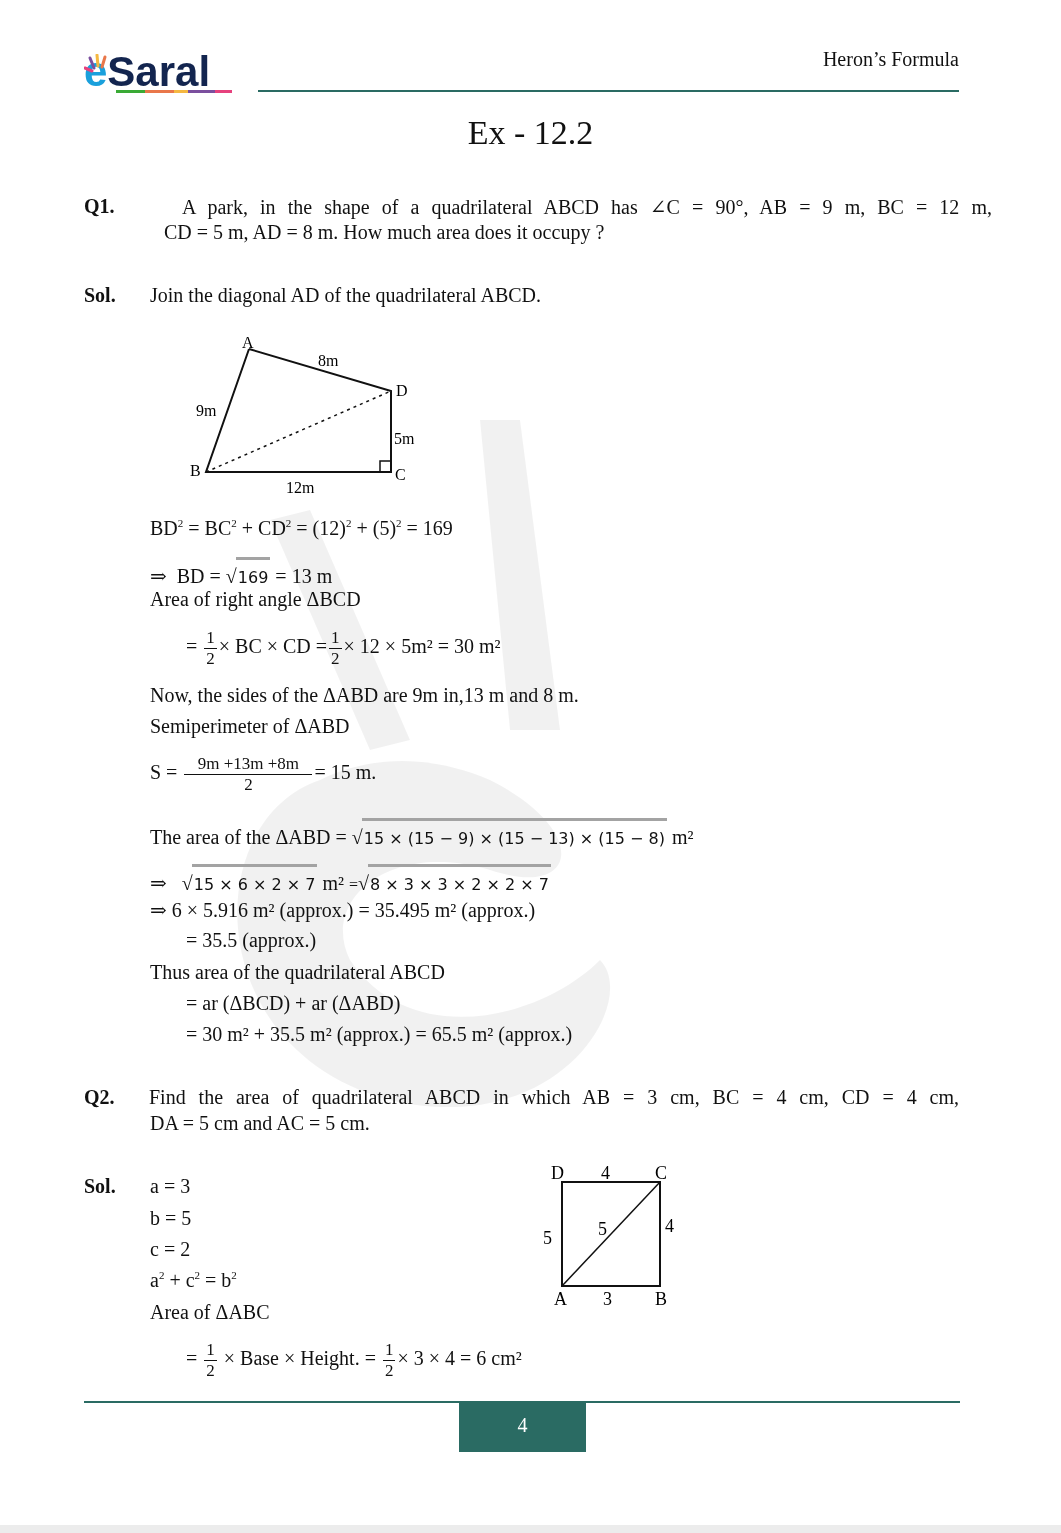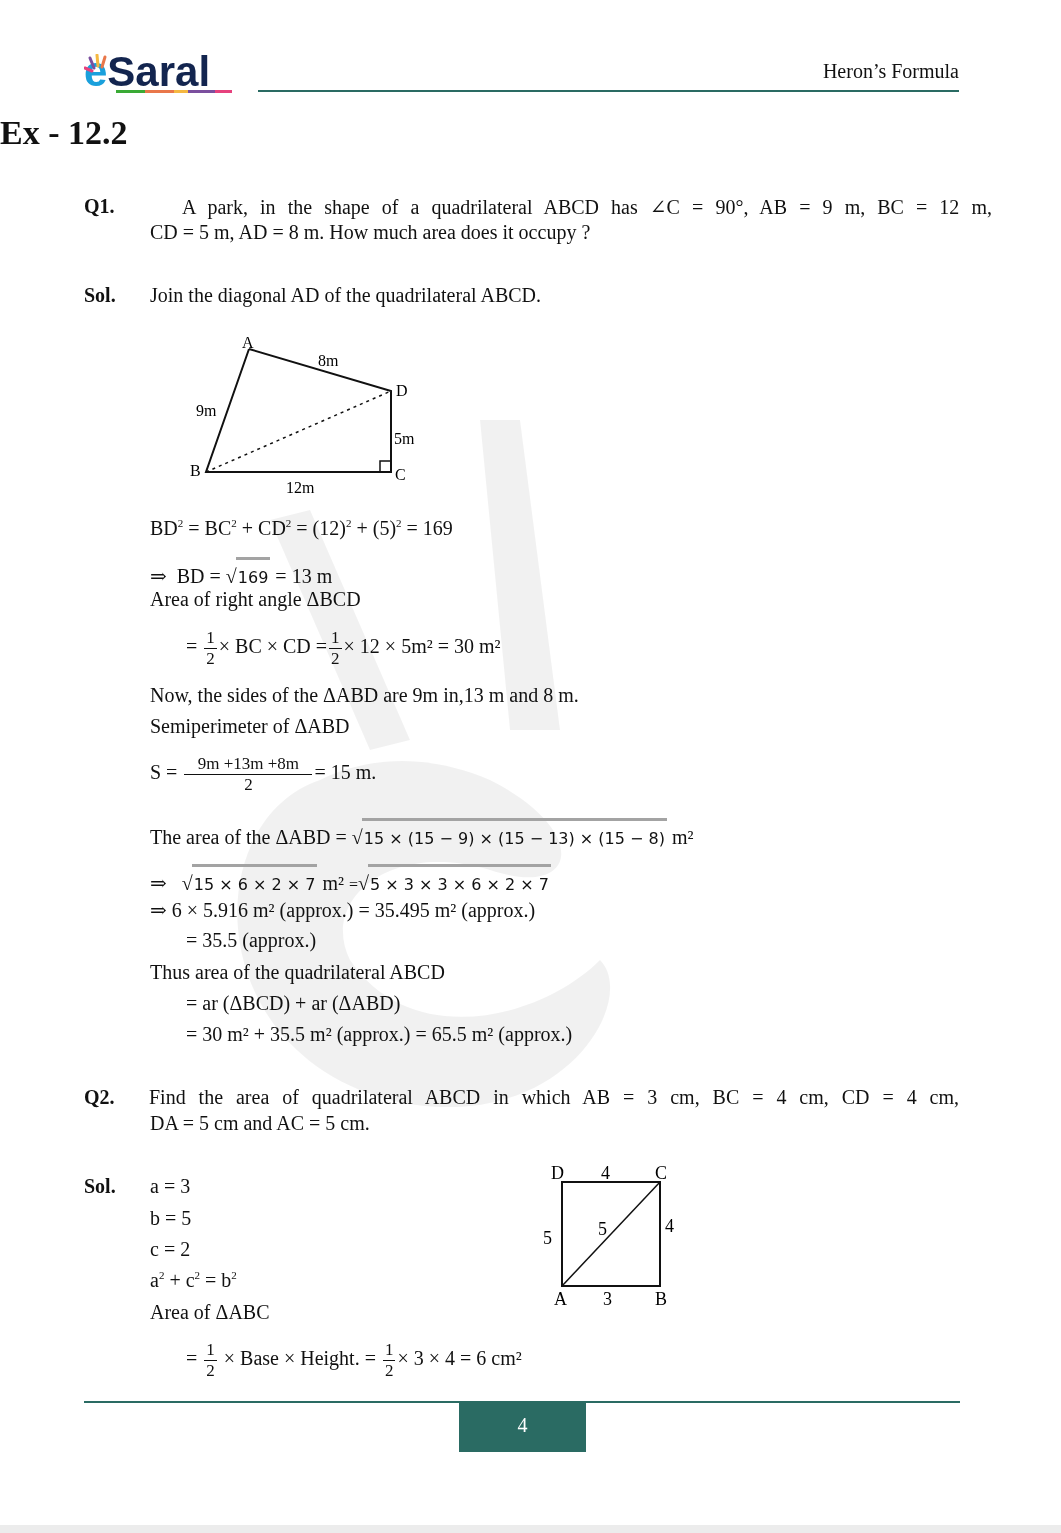--- a/index.html
+++ b/index.html
@@ -4,22 +4,22 @@
 <style>
   html,body{margin:0;padding:0;}
   body{width:1061px;height:1533px;background:#fff;position:relative;overflow:hidden;
        font-family:"Liberation Serif","DejaVu Serif",serif;color:#111;}
   .abs{position:absolute;}
   .t{font-size:20px;white-space:nowrap;}
   .logo{left:84px;top:48px;font-family:"Liberation Sans","DejaVu Sans",sans-serif;font-size:42px;font-weight:bold;color:#13254f;letter-spacing:0px;}
   .logo .e{color:#1aa0dc;}
   .logo-bar{left:116px;top:90px;width:116px;height:3px;background:linear-gradient(90deg,#3aaa35 0 25%,#e9774a 25% 50%,#f5b841 50% 62%,#7b4f9e 62% 85%,#e6417d 85% 100%);}
   .hdr-line{left:258px;top:90px;width:701px;height:2px;background:#2a6b63;}
-  .hdr-title{right:102px;top:60px;font-size:20px;}
-  .ex{left:0;width:1061px;top:114px;font-size:34px;font-weight:bold;}
+  .hdr-title{right:102px;top:48px;font-size:20px;}
+  .ex{left:0;width:1061px;top:114px;text-align:center;font-size:34px;font-weight:normal;}
   .lbl{font-weight:bold;font-size:20px;}
   .frac{display:inline-block;vertical-align:middle;text-align:center;font-size:17px;line-height:20px;margin:0 2px;}
   .frac .n{display:block;border-bottom:1px solid #111;padding:0 2px;}
   .frac .d{display:block;}
   sup{font-size:11px;vertical-align:8px;}
   .rad{display:inline-block;border-top:3px solid #a3a3a3;font-family:"DejaVu Sans",sans-serif;font-size:16px;padding:8px 2px;margin-left:-1px;line-height:19px;}
   .sq{font-size:20px;}
   .foot-line{left:84px;top:1401px;width:876px;height:2px;background:#2a6b63;}
   .pg{left:459px;top:1403px;width:127px;height:49px;background:#2a6b63;color:#fff;font-size:20px;text-align:center;line-height:44px;}
   .bottom-bar{left:0;top:1525px;width:1061px;height:8px;background:#ececec;}
@@ -42,21 +42,21 @@
   <line x1="1" y1="14" x2="8" y2="17" stroke="#e6417d" stroke-width="3" stroke-linecap="round"></line>
 </svg>
 <div class="abs logo-bar"></div>
 <div class="abs hdr-line"></div>
 <div class="abs t hdr-title">Heron’s Formula</div>
 
 <div class="abs ex">Ex - 12.2</div>
 
 <div class="abs lbl" style="left:84px;top:195px">Q1.</div>
 <div class="abs t" style="left:150px;top:195px;width:810px;text-align:justify;text-align-last:justify;margin-left:32px;">A park, in the shape of a quadrilateral ABCD has ∠C = 90°, AB = 9 m, BC = 12 m,</div>
-<div class="abs t" style="left:150px;top:221px">CD = 5 m, AD = 8 m. How much area does it occupy ?</div>
+<div class="abs t" style="left:164px;top:221px">CD = 5 m, AD = 8 m. How much area does it occupy ?</div>
 
 <div class="abs lbl" style="left:84px;top:284px">Sol.</div>
 <div class="abs t" style="left:150px;top:284px">Join the diagonal AD of the quadrilateral ABCD.</div>
 
 <svg class="abs" style="left:180px;top:330px" width="260" height="170">
   <polyline points="69,19 26,142 211,142 211,61 69,19" fill="none" stroke="#111" stroke-width="2"></polyline>
   <line x1="26" y1="142" x2="211" y2="61" stroke="#111" stroke-width="1.5" stroke-dasharray="3,4"></line>
   <rect x="200" y="131" width="11" height="11" fill="none" stroke="#111" stroke-width="1.5"></rect>
   <text x="62" y="18" font-family="Liberation Serif,serif" font-size="16">A</text>
   <text x="10" y="146" font-family="Liberation Serif,serif" font-size="16">B</text>
@@ -69,21 +69,21 @@
 </svg>
 
 <div class="abs t" style="left:150px;top:517px">BD<sup>2</sup> = BC<sup>2</sup> + CD<sup>2</sup> = (12)<sup>2</sup> + (5)<sup>2</sup> = 169</div>
 <div class="abs t" style="left:150px;top:557px"><span>⇒</span>&nbsp;&nbsp;<span>BD =</span> <span class="sq">√</span><span class="rad">169</span> <span>= 13 m</span></div>
 <div class="abs t" style="left:150px;top:588px">Area of right angle ΔBCD</div>
 <div class="abs t" style="left:186px;top:628px"><span>=</span> <span class="frac"><span class="n">1</span><span class="d">2</span></span><span>× BC × CD =</span><span class="frac"><span class="n">1</span><span class="d">2</span></span><span>× 12 × 5m² = 30 m²</span></div>
 <div class="abs t" style="left:150px;top:684px">Now, the sides of the ΔABD are 9m in,13 m and 8 m.</div>
 <div class="abs t" style="left:150px;top:715px">Semiperimeter of ΔABD</div>
 <div class="abs t" style="left:150px;top:754px"><span>S =</span> <span class="frac" style="width:128px"><span class="n">9m +13m +8m</span><span class="d">2</span></span><span>= 15 m.</span></div>
 <div class="abs t" style="left:150px;top:818px"><span>The area of the ΔABD =</span> <span class="sq">√</span><span class="rad">15 × (15 − 9) × (15 − 13) × (15 − 8)</span> <span>m²</span></div>
-<div class="abs t" style="left:150px;top:864px"><span>⇒</span>&nbsp;&nbsp; <span class="sq">√</span><span class="rad">15 × 6 × 2 × 7</span> <span>m²</span> <span style="font-size:16px">=</span><span class="sq">√</span><span class="rad">5 × 3 × 3 × 6 × 2 × 7</span></div>
+<div class="abs t" style="left:150px;top:864px"><span>⇒</span>&nbsp;&nbsp; <span class="sq">√</span><span class="rad">15 × 6 × 2 × 7</span> <span>m²</span> <span style="font-size:16px">=</span><span class="sq">√</span><span class="rad">8 × 3 × 3 × 2 × 2 × 7</span></div>
 <div class="abs t" style="left:150px;top:898px">⇒  6 × 5.916 m² (approx.) = 35.495 m² (approx.)</div>
 <div class="abs t" style="left:186px;top:929px">= 35.5 (approx.)</div>
 <div class="abs t" style="left:150px;top:961px">Thus area of the quadrilateral ABCD</div>
 <div class="abs t" style="left:186px;top:992px">= ar (ΔBCD) + ar (ΔABD)</div>
 <div class="abs t" style="left:186px;top:1023px">= 30 m² + 35.5 m² (approx.) = 65.5 m² (approx.)</div>
 
 <div class="abs lbl" style="left:84px;top:1086px">Q2.</div>
 <div class="abs t" style="left:149px;top:1086px;width:810px;text-align:justify;text-align-last:justify;">Find the area of quadrilateral ABCD in which AB = 3 cm, BC = 4 cm, CD = 4 cm,</div>
 <div class="abs t" style="left:150px;top:1112px">DA = 5 cm and AC = 5 cm.</div>
 

